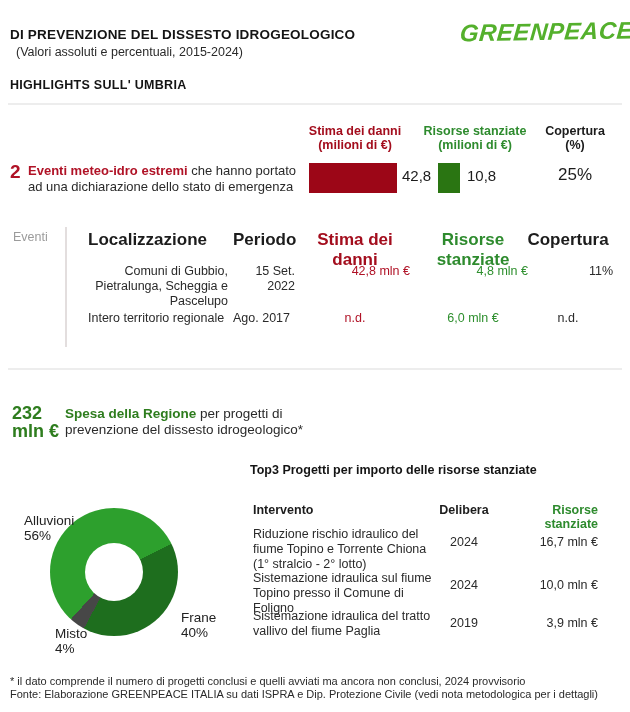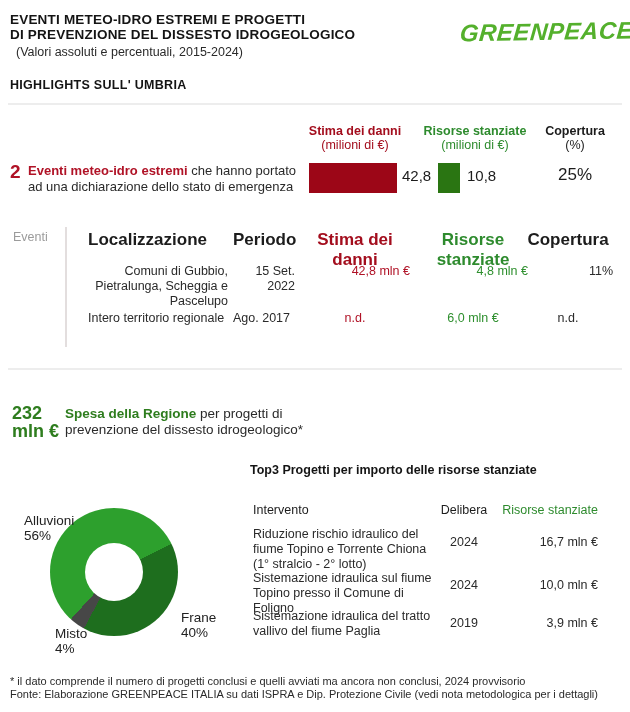--- a/index.html
+++ b/index.html
@@ -14,21 +14,21 @@
   .title-line { left:10px; font-size:13.5px; font-weight:bold; letter-spacing:.2px; color:#141414; }
   .subtitle { left:10px; top:45px; font-size:12.5px; color:#2a2a2a;margin-left:6px; }
   .logo { left:460px; top:18px; width:160px; height:30px;
           font-size:24px; font-weight:bold; font-style:italic; letter-spacing:.5px;
           color:#54b02c; transform:skewX(-6deg) rotate(-1deg); white-space:nowrap; }
   .section-heading { left:10px; top:78px; font-size:12.5px; font-weight:bold; letter-spacing:.3px; color:#141414; }
   .divider { left:8px; width:614px; height:2px; background:#ededed; }
 
   
   .col-head { top:124px; text-align:center; font-size:12.5px; line-height:14px; font-weight:bold; }
-  .col-head .sub { font-weight:normal; }
+  .col-head .sub { font-weight:bold; }
   .ch-stima { left:298px; width:114px; color:#a30d1d; }
   .ch-risorse { left:416px; width:118px; color:#2e8b2e; }
   .ch-copertura { left:525px; width:100px; color:#1c1c1c; }
   .big-num { left:10px; top:161px; font-size:19px; font-weight:bold; color:#b01226; }
   .summary-text { left:28px; top:163px; width:282px; font-size:13px; line-height:16px; color:#2a2a2a; }
   .summary-text b { color:#b01226; }
   .bar { top:163px; height:30px; }
   .bar-damage { left:309px; background:#9c0617; }
   .bar-resources { left:438px; background:#2a7512; }
   .bar-value { top:167px; font-size:15px; color:#1c1c1c; }
@@ -56,36 +56,35 @@
 
   
   .chart-title { font-size:12.5px; font-weight:bold; color:#141414; }
 
   
   .donut { left:50px; top:508px; width:128px; height:128px; border-radius:50%; }
   .donut-hole { left:85px; top:543px; width:58px; height:58px; border-radius:50%; background:#fff; }
   .pie-label { font-size:13.5px; line-height:15px; color:#222; }
 
   
-  .t3-head { top:503px; font-size:12.5px; font-weight:normal; }
+  .t3-head { top:503px; font-size:12.5px; font-weight:bold; }
   .t3-intervento { left:253px; width:190px; text-align:left; }
   .t3-delibera { left:433px; width:62px; text-align:center; }
   .t3-risorse { left:496px; width:102px; text-align:right; }
   .t3-risorse.t3-head { color:#2e8b2e; }
   .t3 { font-size:12.5px; line-height:15px; color:#2a2a2a; }
 
   
   .footer-line { left:10px; width:612px; font-size:11px; line-height:13px; color:#2a2a2a; }
 </style>
 </head>
 <body>
 
 <div class="page">
 
-  <div class="abs title-line" style="top:12px">EVENTI METEO-IDRO ESTREMI E PROGETTI</div>
   <div class="abs title-line" style="top:27px">DI PREVENZIONE DEL DISSESTO IDROGEOLOGICO</div>
   <div class="abs subtitle">(Valori assoluti e percentuali, 2015-2024)</div>
   <div class="abs logo">GREENPEACE</div>
   <div class="abs section-heading">HIGHLIGHTS SULL' UMBRIA</div>
   <div class="abs divider" style="top:103px"></div>
 
   <div class="abs col-head ch-stima">
     <div>Stima dei danni</div>
     <div class="sub">(milioni di €)</div>
   </div>

